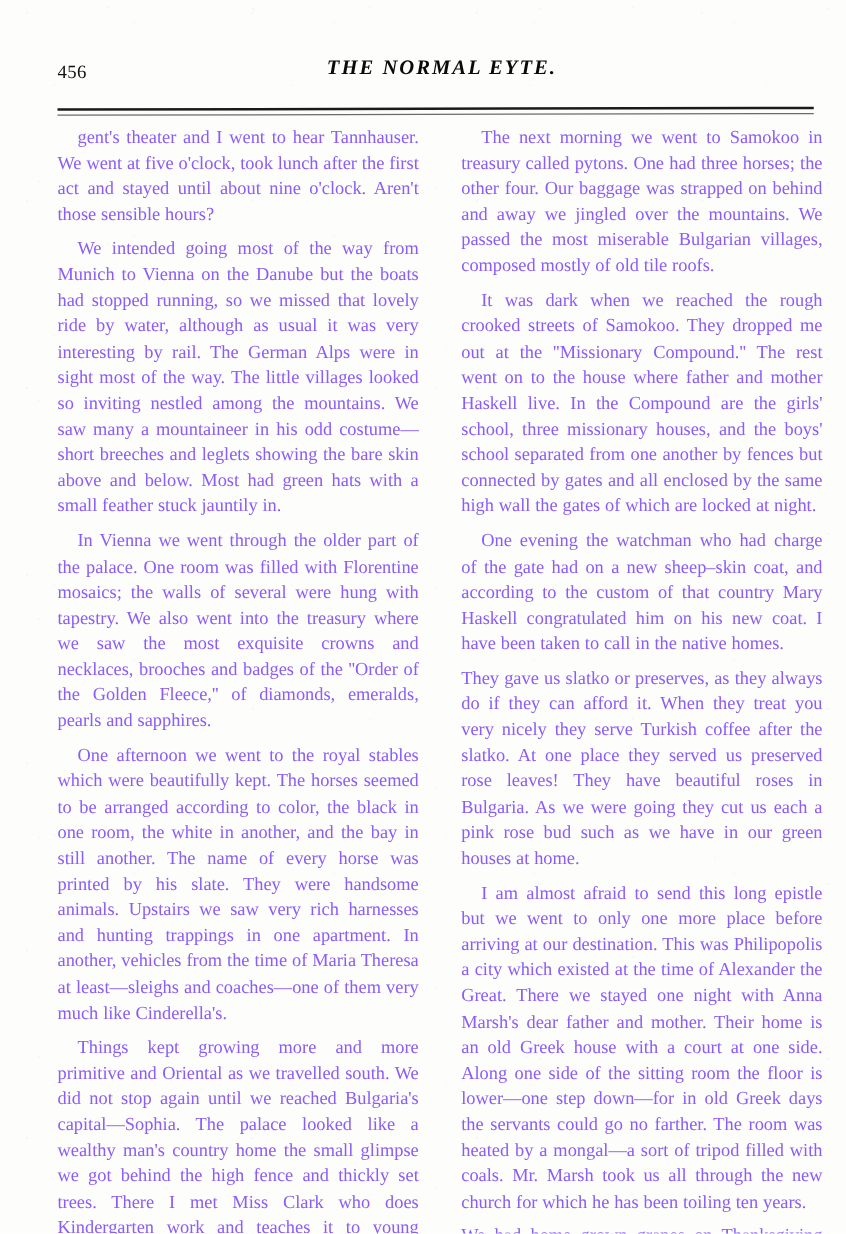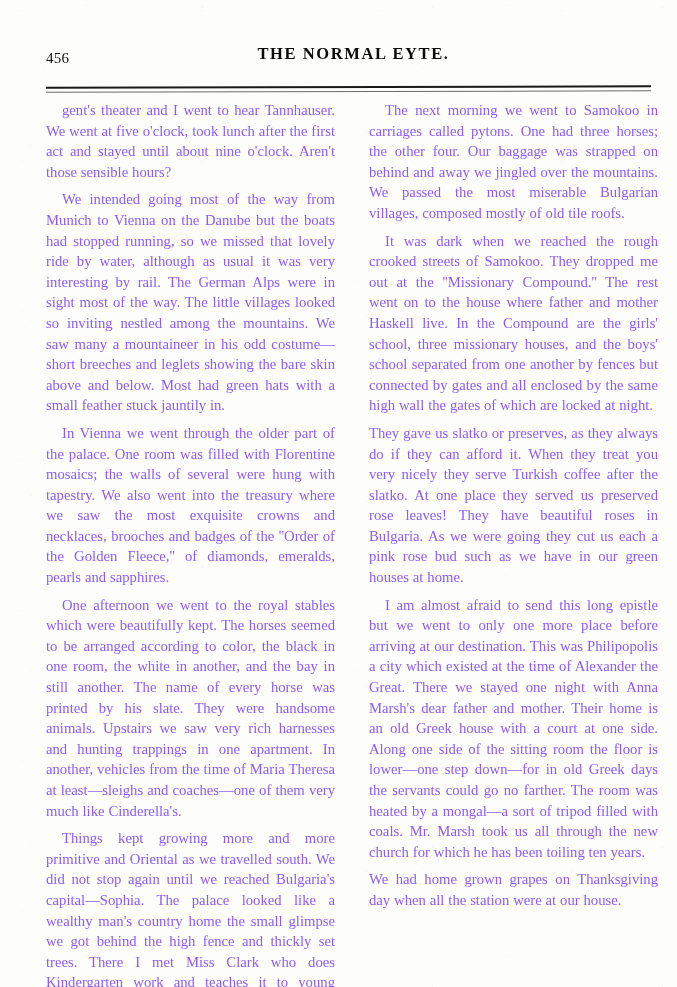--- a/index.html
+++ b/index.html
@@ -60,20 +60,21 @@
     position: absolute;
     left: 0;
     right: 0;
     top: 0;
     text-align: center;
     font-size: 16.5px;
     font-weight: bold;
     letter-spacing: 1.6px;
     color: #0a0a0a;
     transform: translateX(6px);
+    font-style: italic;
   }
   .head-rule {
     position: absolute;
     left: 46px;
     right: 26px;
     top: 86px;
     height: 3px;
     border-top: 2px solid #1a1a1a;
     border-bottom: 1px solid #6b6b6b;
     transform: rotate(-0.12deg);
@@ -127,21 +128,22 @@
 
   <div class="columns">
     <div class="col" id="col-left">
         <p>gent's theater and I went to hear Tannhauser. We went at five o'clock, took lunch after the first act and stayed until about nine o'clock. Aren't those sensible hours?</p>
         <p class="para-gap">We intended going most of the way from Munich to Vienna on the Danube but the boats had stopped running, so we missed that lovely ride by water, although as usual it was very interesting by rail. The German Alps were in sight most of the way. The little villages looked so inviting nestled among the mountains. We saw many a mountaineer in his odd costume—short breeches and leglets showing the bare skin above and below. Most had green hats with a small feather stuck jauntily in.</p>
         <p class="para-gap">In Vienna we went through the older part of the palace. One room was filled with Florentine mosaics; the walls of several were hung with tapestry. We also went into the treasury where we saw the most exquisite crowns and necklaces, brooches and badges of the ''Order of the Golden Fleece,'' of diamonds, emeralds, pearls and sapphires.</p>
         <p class="para-gap">One afternoon we went to the royal stables which were beautifully kept. The horses seemed to be arranged according to color, the black in one room, the white in another, and the bay in still another. The name of every horse was printed by his slate. They were handsome animals. Upstairs we saw very rich harnesses and hunting trappings in one apartment. In another, vehicles from the time of Maria Theresa at least—sleighs and coaches—one of them very much like Cinderella's.</p>
         <p class="para-gap">Things kept growing more and more primitive and Oriental as we travelled south. We did not stop again until we reached Bulgaria's capital—Sophia. The palace looked like a wealthy man's country home the small glimpse we got behind the high fence and thickly set trees. There I met Miss Clark who does Kindergarten work and teaches it to young Bulgarian girls.</p>
       </div>
     <div class="col" id="col-right">
-        <p>The next morning we went to Samokoo in carriages called pytons. One had three horses; the other four. Our baggage was strapped on behind and away we jingled over the mountains. We passed the most miserable Bulgarian villages, composed mostly of old tile roofs.</p>
+        <p>The next morning we went to Samokoo in treasury called pytons. One had three horses; the other four. Our baggage was strapped on behind and away we jingled over the mountains. We passed the most miserable Bulgarian villages, composed mostly of old tile roofs.</p>
         <p class="para-gap">It was dark when we reached the rough crooked streets of Samokoo. They dropped me out at the ''Missionary Compound.'' The rest went on to the house where father and mother Haskell live. In the Compound are the girls' school, three missionary houses, and the boys' school separated from one another by fences but connected by gates and all enclosed by the same high wall the gates of which are locked at night.</p>
+        <p class="para-gap">One evening the watchman who had charge of the gate had on a new sheep–skin coat, and according to the custom of that country Mary Haskell congratulated him on his new coat. I have been taken to call in the native homes.</p>
         <p class="no-indent para-gap">They gave us slatko or preserves, as they always do if they can afford it. When they treat you very nicely they serve Turkish coffee after the slatko. At one place they served us preserved rose leaves! They have beautiful roses in Bulgaria. As we were going they cut us each a pink rose bud such as we have in our green houses at home.</p>
         <p class="para-gap">I am almost afraid to send this long epistle but we went to only one more place before arriving at our destination. This was Philipopolis a city which existed at the time of Alexander the Great. There we stayed one night with Anna Marsh's dear father and mother. Their home is an old Greek house with a court at one side. Along one side of the sitting room the floor is lower—one step down—for in old Greek days the servants could go no farther. The room was heated by a mongal—a sort of tripod filled with coals. Mr. Marsh took us all through the new church for which he has been toiling ten years.</p>
         <p class="no-indent para-gap">We had home grown grapes on Thanksgiving day when all the station were at our house.</p>
       </div>
   </div>
 
 </div>
 
 </body></html>

